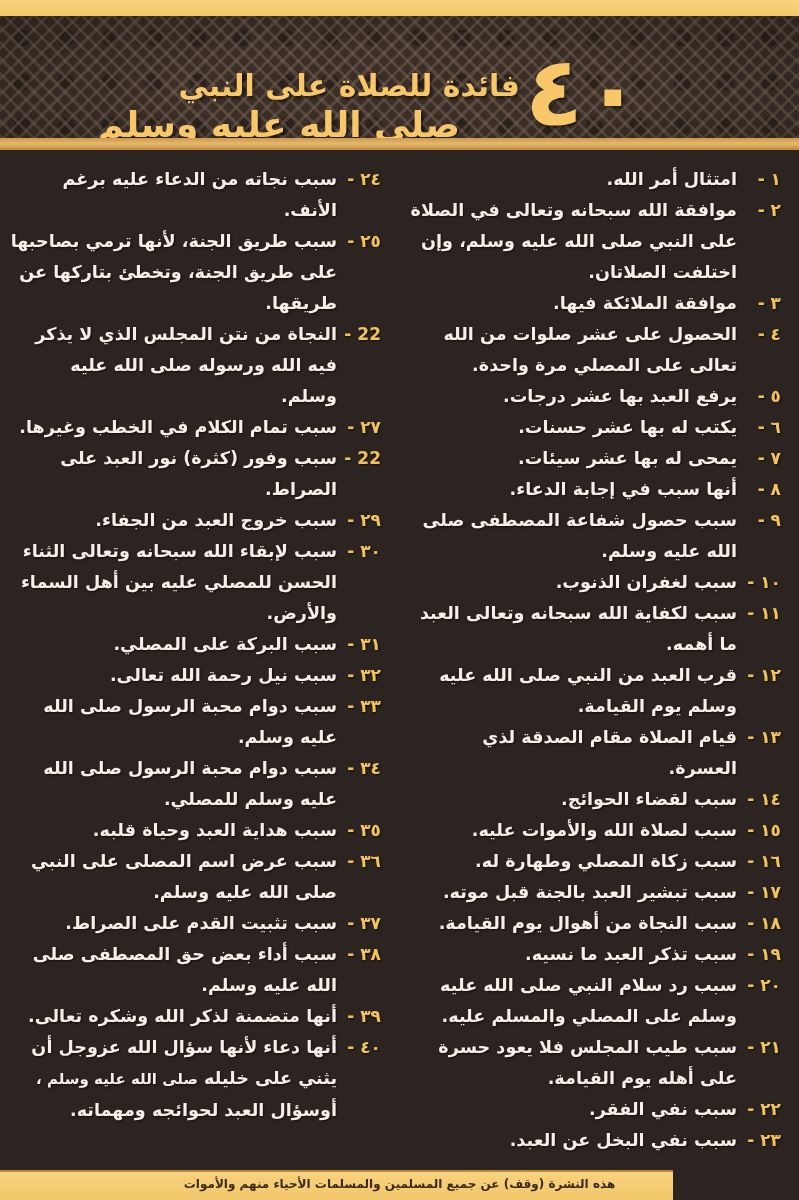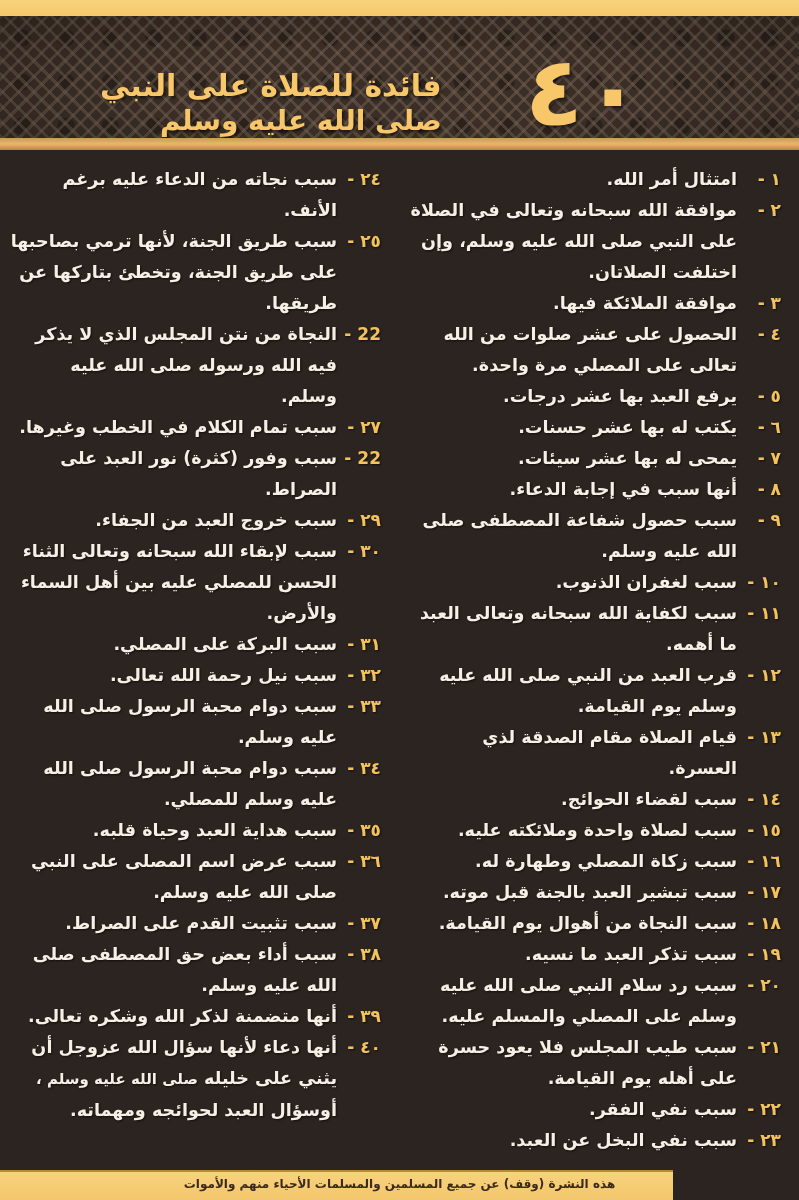--- a/index.html
+++ b/index.html
@@ -33,24 +33,24 @@
     .title-number {
       position: absolute; top: 22px; left: 532px; width: 110px; height: 108px;
       color: #f7c76a; font-size: 96px; font-weight: bold; line-height: 108px;
       text-align: center; direction: rtl;
       text-shadow: 2px 2px 3px rgba(0,0,0,0.5);
       font-family: "DejaVu Sans", sans-serif;
     }
     .title-line1, .title-line2 {
       position: absolute; color: #f7c76a; font-weight: bold; white-space: nowrap;
       text-shadow: 2px 2px 3px rgba(0,0,0,0.55);
-      text-align: left; direction: rtl;
+      text-align: right; direction: rtl;
     }
     .title-line1 { top: 52px; left: 100px; width: 420px; font-size: 30px; }
-    .title-line2 { top: 88px; left: 160px; width: 300px; font-size: 28px; }
+    .title-line2 { top: 88px; left: 160px; width: 300px; font-size: 36px; }
 
     .content {
       position: absolute; top: 150px; left: 0; width: 799px; height: 1020px;
       background: #2b2420;
     }
     .col {
       position: absolute; top: 14px; width: 372px;
       direction: rtl;
     }
     .col-right { right: 18px; }
@@ -146,21 +146,21 @@
     <div class="item">
         <span class="num"><span>١٣</span><span class="dash"> - </span></span>
         <span class="txt">قيام الصلاة مقام الصدقة لذي العسرة.</span>
       </div>
     <div class="item">
         <span class="num"><span>١٤</span><span class="dash"> - </span></span>
         <span class="txt">سبب لقضاء الحوائج.</span>
       </div>
     <div class="item">
         <span class="num"><span>١٥</span><span class="dash"> - </span></span>
-        <span class="txt">سبب لصلاة واحدة وملائكته عليه.</span>
+        <span class="txt">سبب لصلاة الله والأموات عليه.</span>
       </div>
     <div class="item">
         <span class="num"><span>١٦</span><span class="dash"> - </span></span>
         <span class="txt">سبب زكاة المصلي وطهارة له.</span>
       </div>
     <div class="item">
         <span class="num"><span>١٧</span><span class="dash"> - </span></span>
         <span class="txt">سبب تبشير العبد بالجنة قبل موته.</span>
       </div>
     <div class="item">

